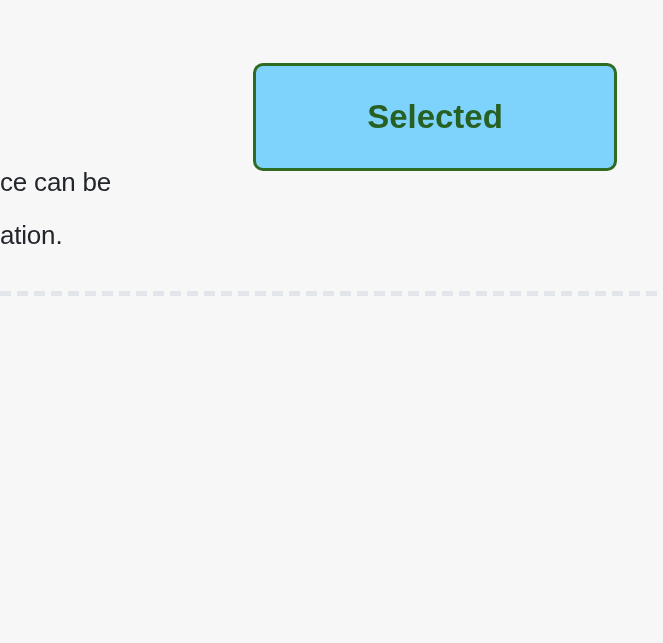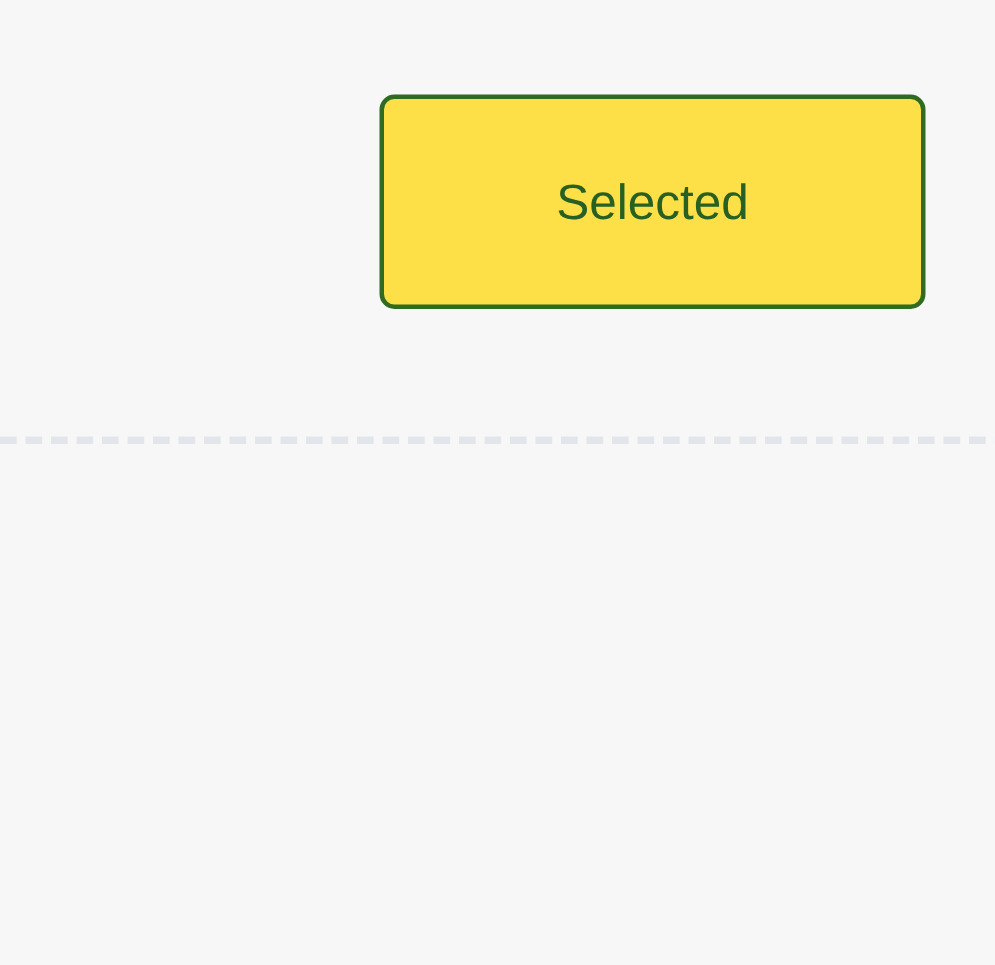--- a/index.html
+++ b/index.html
@@ -65,26 +65,26 @@
     padding: 0;
     outline: none;
     font-family: "Liberation Sans", sans-serif;
     text-align: center;
   }
 
   #btn-selected {
     left: 253px;
     top: 63px;
     width: 364px;
-    height: 143px;
-    background: #fde047;
+    height: 108px;
+    background: #7dd3fc;
     border: 3px solid #2f6b21;
     color: #276022;
     font-size: 33px;
-    font-weight: normal;
+    font-weight: bold;
   }
 
   
   #divider {
     position: absolute;
     left: 0;
     top: 291px;
     width: 663px;
     height: 5px;
     background-image: linear-gradient(
@@ -96,20 +96,24 @@
     background-repeat: repeat-x;
   }
 </style>
 </head>
 <body>
 
 <div class="viewport">
 
   <div class="row" id="row-selected">
 
+    <div class="desc" id="desc-selected">
+      <span class="desc-line">ce can be</span>
+      <span class="desc-line">ation.</span>
+    </div>
 
     <button class="choice-btn" id="btn-selected">Selected</button>
 
   </div>
 
   <div id="divider"></div>
 
   <div class="row" id="row-unselected">
 
     

